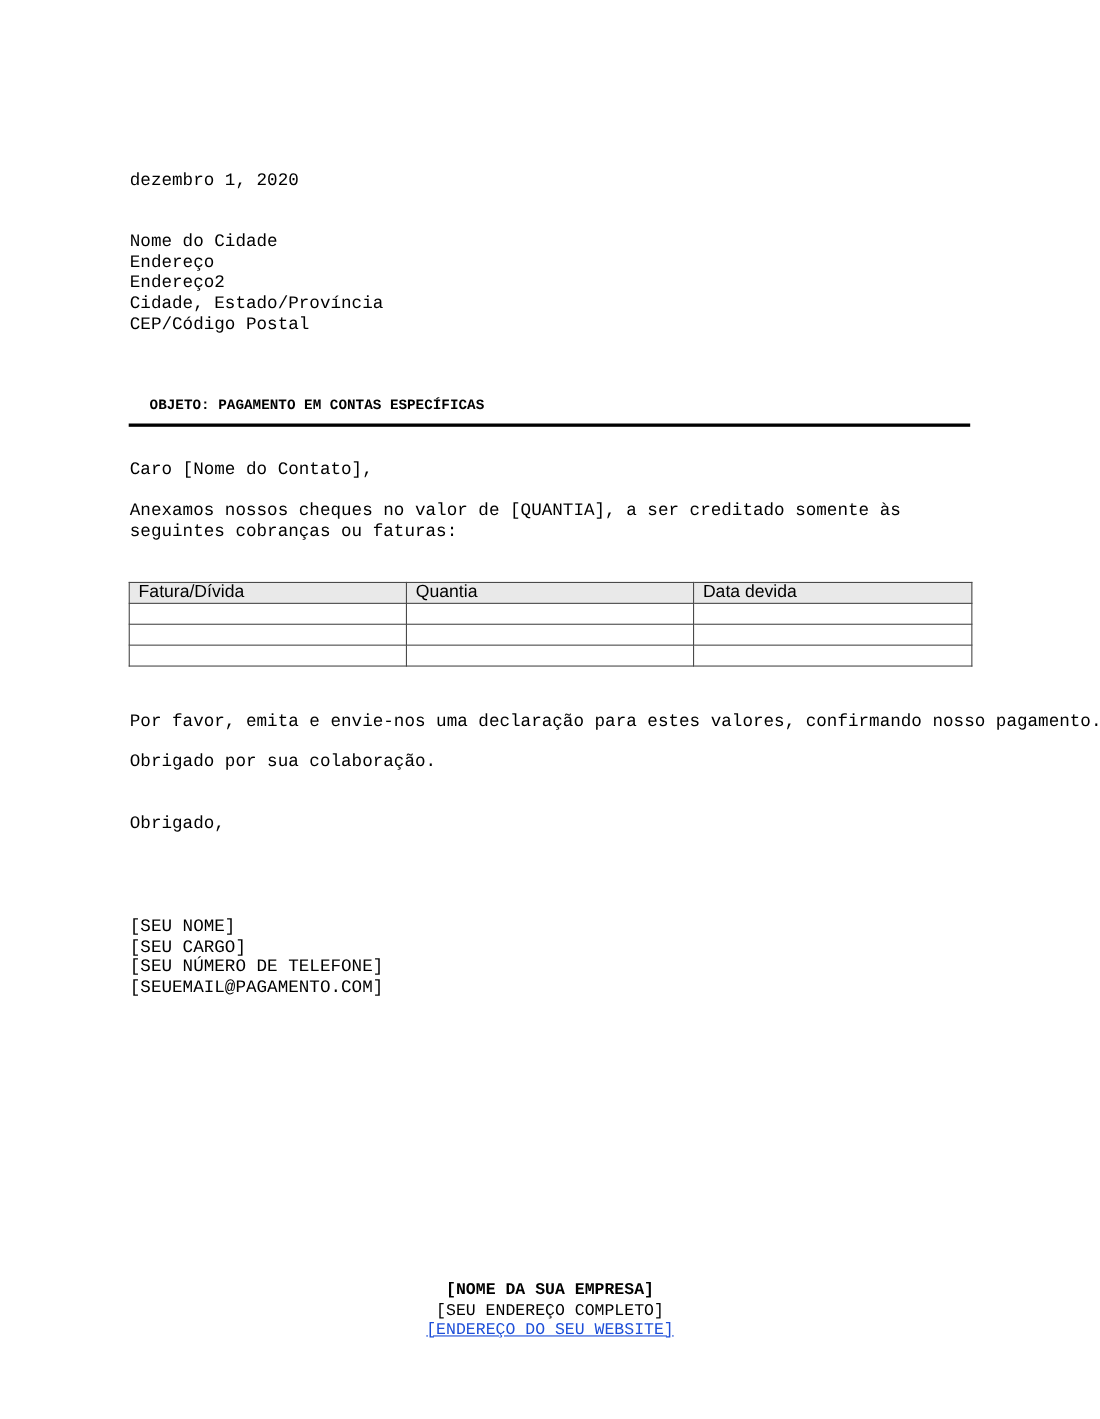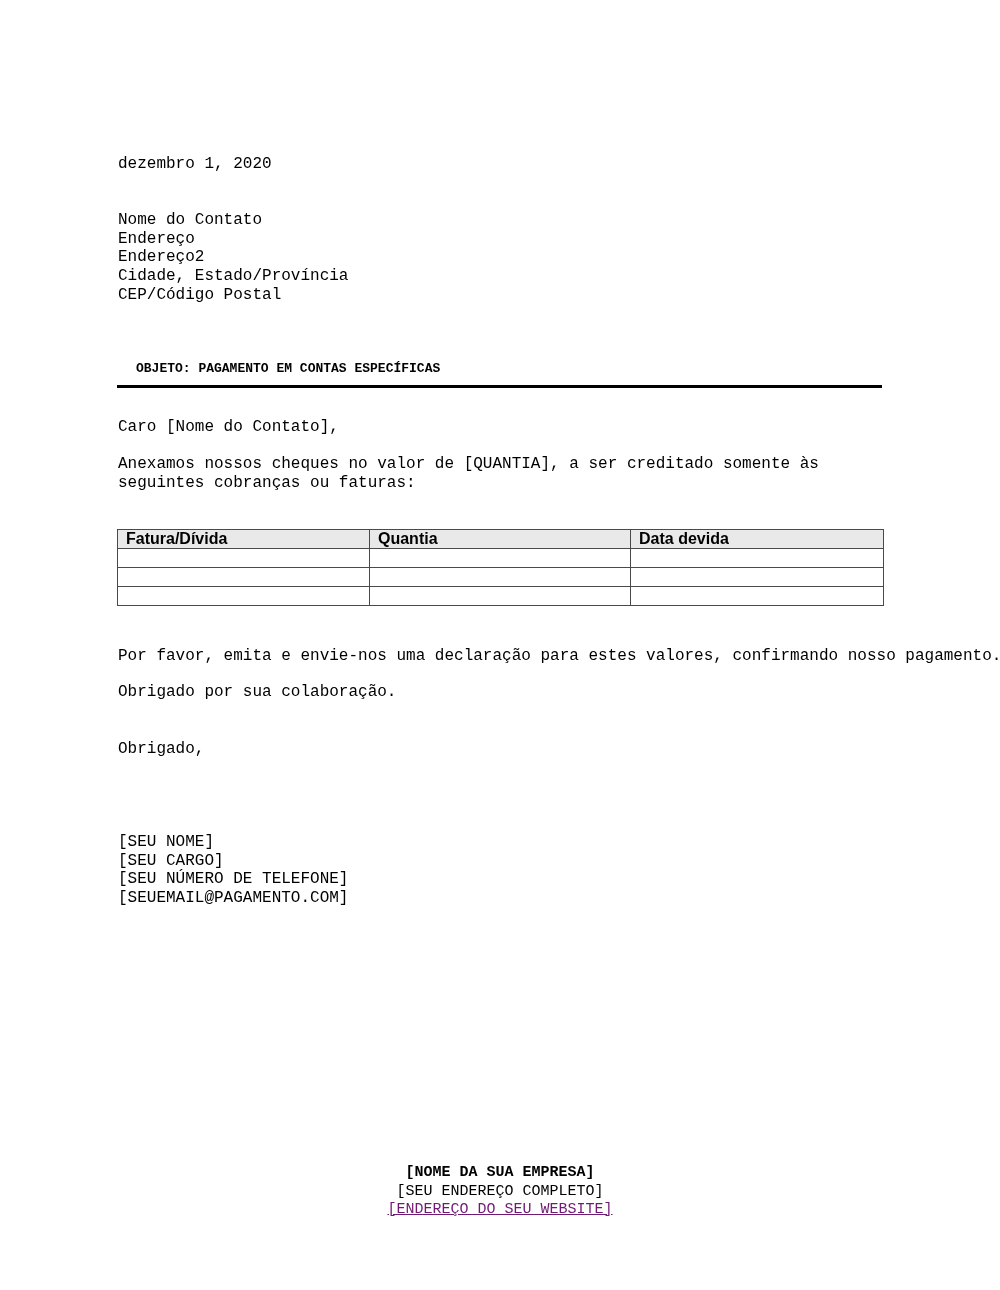--- a/index.html
+++ b/index.html
@@ -46,49 +46,49 @@
     }
     table.invoices th, table.invoices td {
       border: 1px solid #4a4a4a;
       height: 18px;
       padding: 0 8px;
       font-size: 16px;
       line-height: 18px;
     }
     table.invoices th {
       background: #e9e9e9;
-      font-weight: bold;
+      font-weight: normal;
       margin-left: 15px;
     }
     table.invoices th.c1 { text-align: left; }
     table.invoices th.c2, table.invoices th.c3 { text-align: left; }
     .para2 { left: 118px; top: 647px; }
     .para3 { left: 118px; top: 683px; }
     .closing { left: 118px; top: 740px; }
     .signature { left: 118px; top: 833px; }
     .footer {
       left: 0; top: 1164px;
       width: 1000px;
       text-align: center;
       font-size: 15px;
       line-height: 18.5px;
     }
     .footer .company { font-weight: bold; }
     .footer a {
-      color: #701a75;
+      color: #1d4ed8;
       text-decoration: underline;
     }
   </style>
 </head>
 <body>
 
 <div class="abs line date">dezembro 1, 2020</div>
 
 <div class="abs address">
-  <div class="line">Nome do Contato</div>
+  <div class="line">Nome do Cidade</div>
   <div class="line">Endereço</div>
   <div class="line">Endereço2</div>
   <div class="line">Cidade, Estado/Província</div>
   <div class="line">CEP/Código Postal</div>
 </div>
 
 <div class="abs subject">OBJETO: PAGAMENTO EM CONTAS ESPECÍFICAS</div>
 <div class="abs rule"></div>
 
 <div class="abs line salutation">Caro [Nome do Contato],</div>

